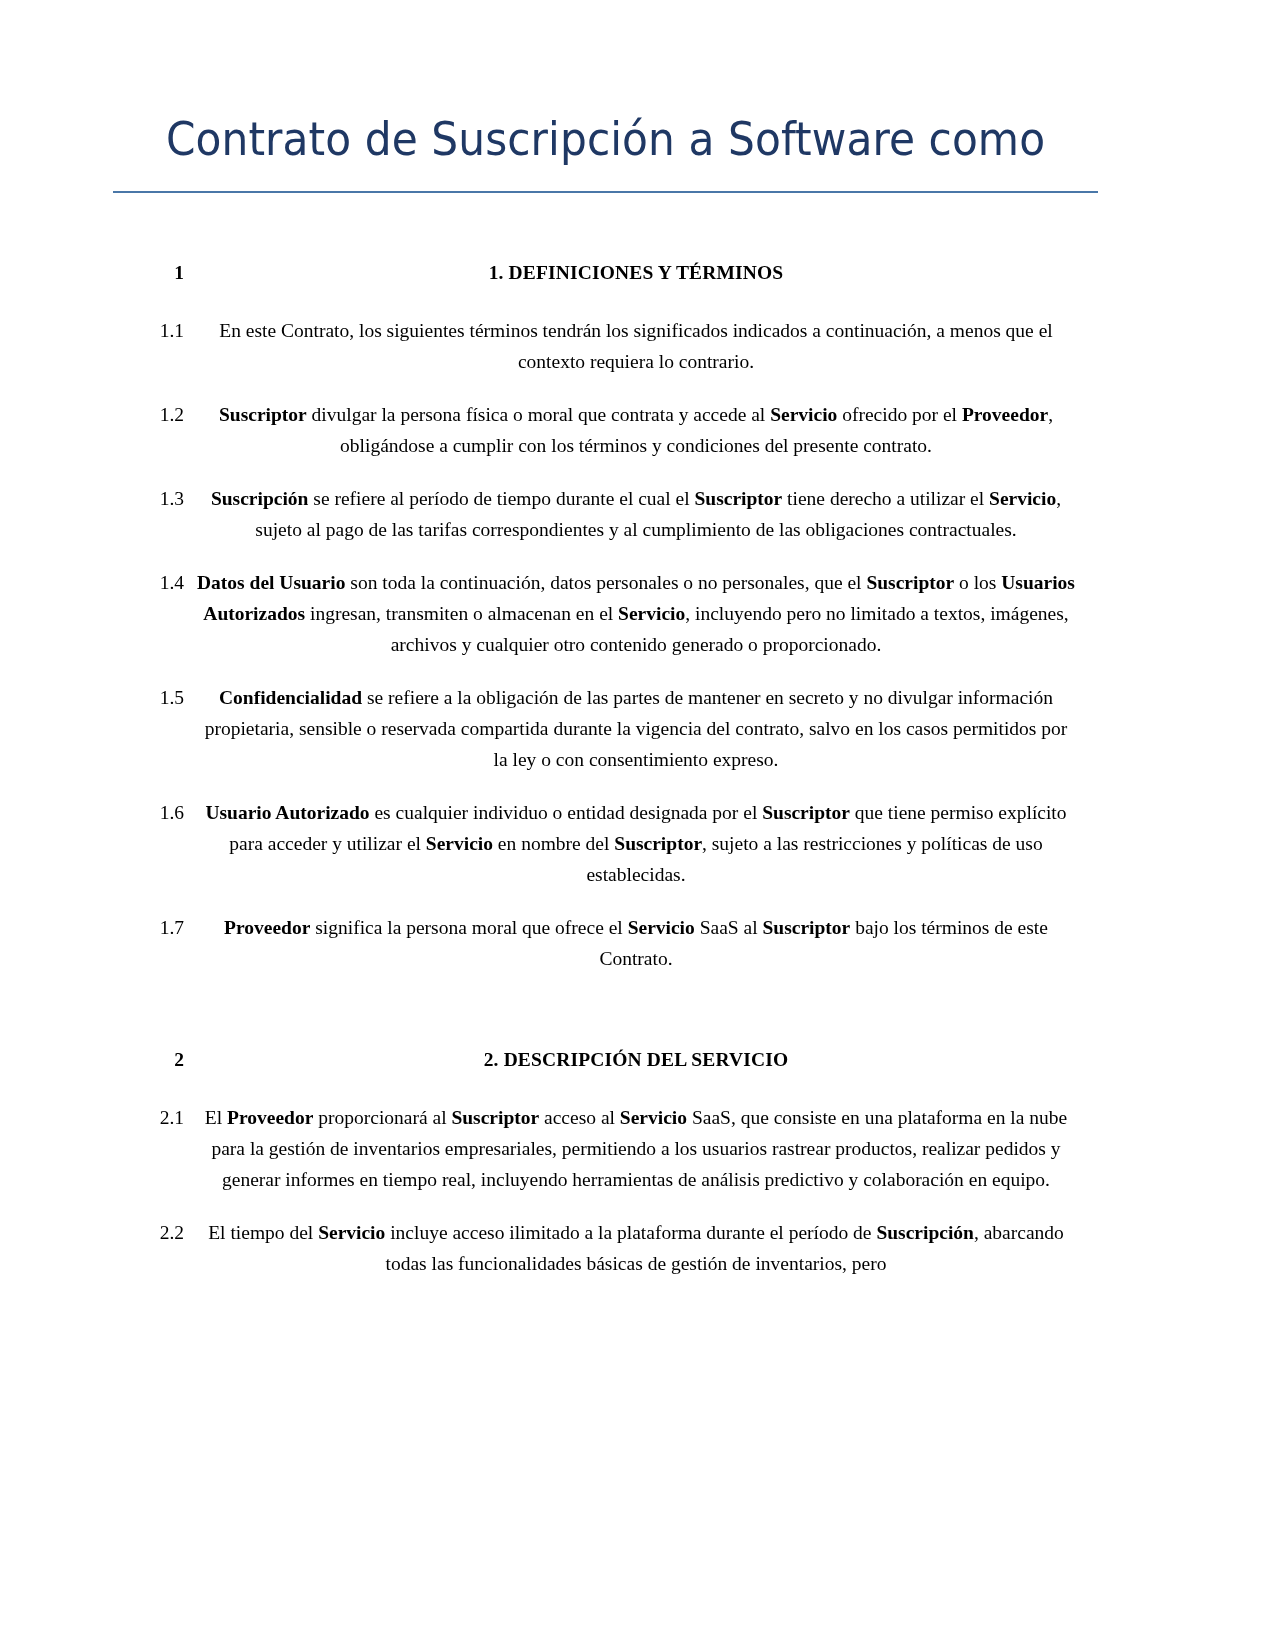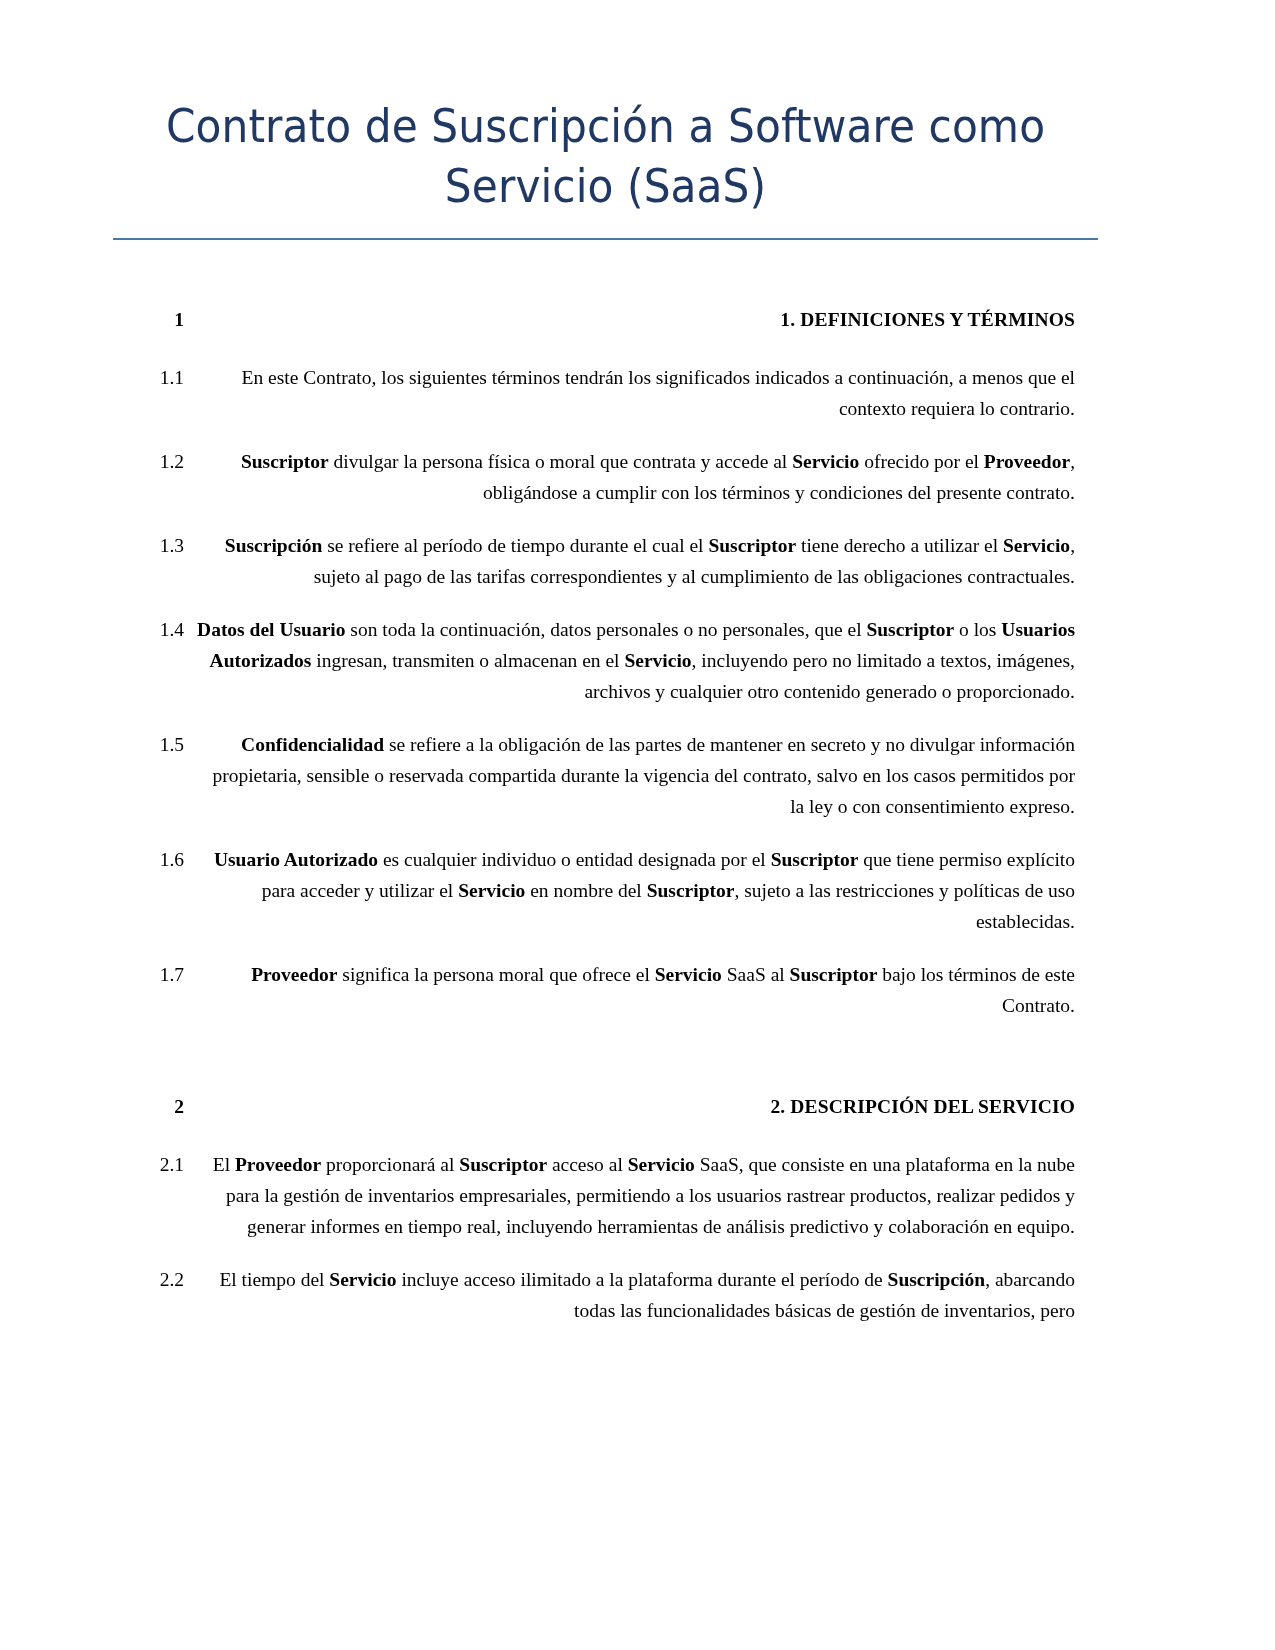--- a/index.html
+++ b/index.html
@@ -31,21 +31,21 @@
     padding-right: 177px;
   }
   .doc-title {
     font-family: "DejaVu Sans Condensed", "Liberation Sans Narrow", "Liberation Sans", sans-serif;
     font-stretch: condensed;
     font-weight: 400;
     font-size: 47px;
     line-height: 1.28;
     color: #1F3864;
     text-align: center;
-    margin: 0;
+    margin: 13px;
     letter-spacing: 0.1px;
   }
   .title-rule {
     margin-top: 22px;
     margin-left: 0px;
     width: 985px;
     height: 2px;
     background: #4A77A8;
   }
 
@@ -83,40 +83,39 @@
   .num.bold {
     font-weight: bold;
   }
 
   .txt {
     flex: 1 1 auto;
     margin-left: 13px;
     font-size: 19.5px;
     line-height: 31px;
     color: #000;
-    text-align: right;
+    text-align: center;
     hyphens: none;
   }
   .txt.heading {
     font-weight: bold;
     font-size: 19.5px;
     letter-spacing: 0.15px;
   }
   .txt b { font-weight: bold; }
 </style>
 </head>
 <body>
 
 <div class="page">
 
   <div class="title-block">
     <h1 class="doc-title" style="color: rgb(31, 56, 100);">
       <span>Contrato de Suscripción a Software como</span>
       <br>
-      <span>Servicio (SaaS)</span>
     </h1>
     <div class="title-rule" style="background: rgb(74, 119, 168);"></div>
   </div>
 
   <div class="body-wrap" id="body-wrap">
       <div class="item heading-item">
         <div class="num bold">1</div>
         <div class="txt heading">1. DEFINICIONES Y TÉRMINOS</div>
       </div>
       <div class="item">

